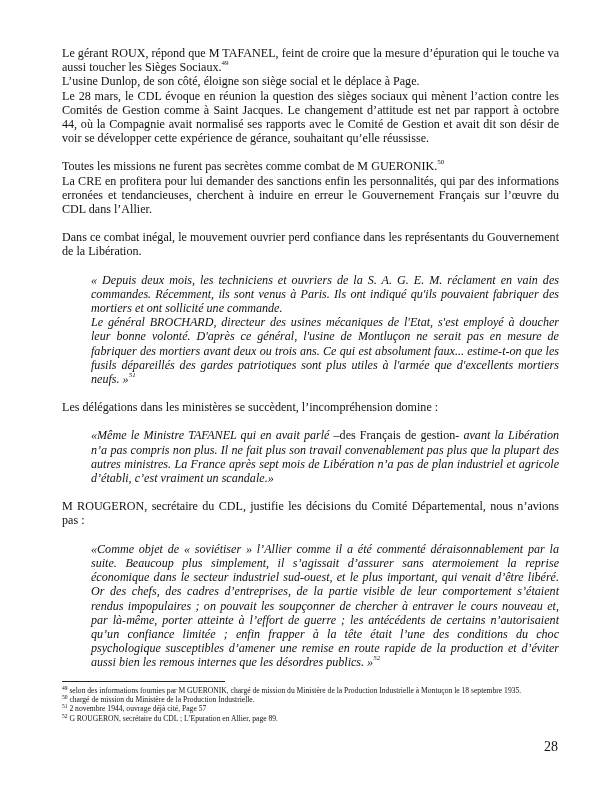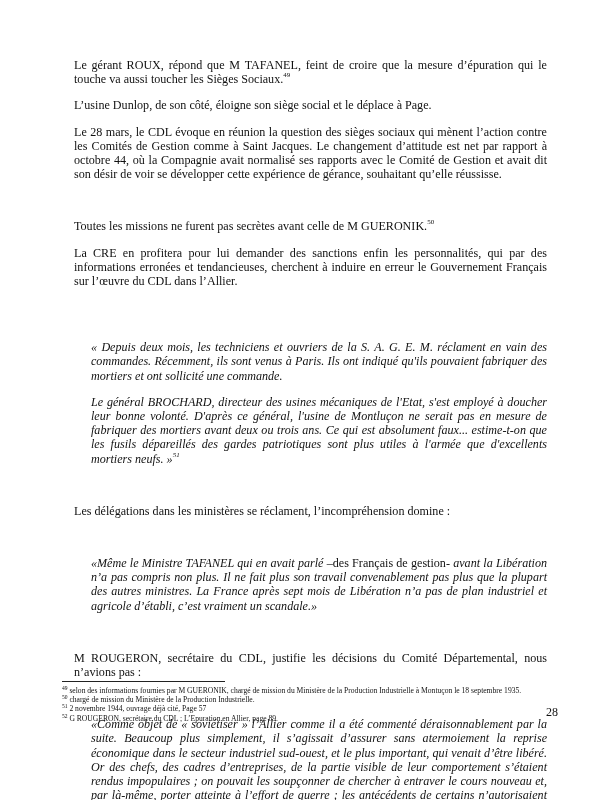--- a/index.html
+++ b/index.html
@@ -1,45 +1,46 @@
 <!DOCTYPE html>
 <html><head>
 <meta charset="utf-8">
 <style>
   html, body { margin: 0; padding: 0; background: #ffffff; }
   body { width: 600px; height: 800px; position: relative; overflow: hidden;
          font-family: "Liberation Serif", serif; color: #111; }
   .page { position: absolute; left: 62px; top: 46px; width: 497px; }
-  p { margin: 12px; font-size: 12.1px; line-height: 14.2px; }
+  p { margin: 0; font-size: 12.1px; line-height: 14.2px; }
   .j { text-align: justify; }
   .gap { height: 14px; }
   .q { margin-left: 29px; font-style: italic; text-align: justify; font-family: Liberation Serif, serif; }
   .q .up { font-style: normal; }
   sup { font-size: 7px; line-height: 0; vertical-align: 6px; }
   .fn-rule { position: absolute; left: 62px; top: 681px; width: 163px; border-top: 1px solid #222; }
   .footnotes { position: absolute; left: 62px; top: 686px; width: 497px; font-size: 7.6px; line-height: 9.2px; }
   .footnotes sup { font-size: 5.5px; vertical-align: 3px; }
-  .pagenum { position: absolute; right: 42px; top: 705px; font-size: 12px; }
+  .pagenum { position: absolute; right: 42px; top: 739px; font-size: 14px; }
 </style>
 </head>
 <body>
 
 <div class="page">
   <p class="j"><span>Le gérant ROUX, répond que M TAFANEL, feint de croire que la mesure d’épuration qui le touche va aussi toucher les Sièges Sociaux.</span><sup>49</sup></p>
   <p>L’usine Dunlop, de son côté, éloigne son siège social et le déplace à Page.</p>
   <p class="j">Le 28 mars, le CDL évoque en réunion la question des sièges sociaux qui mènent l’action contre les Comités de Gestion comme à Saint Jacques. Le changement d’attitude est net par rapport à octobre 44, où la Compagnie avait normalisé ses rapports avec le Comité de Gestion et avait dit son désir de voir se développer cette expérience de gérance, souhaitant qu’elle réussisse.</p>
   <div class="gap"></div>
-  <p><span>Toutes les missions ne furent pas secrètes avant celle de M GUERONIK.</span><sup>50</sup></p>
+  <p><span>Toutes les missions ne furent pas secrètes comme combat de M GUERONIK.</span><sup>50</sup></p>
   <p class="j">La CRE en profitera pour lui demander des sanctions enfin les personnalités, qui par des informations erronées et tendancieuses, cherchent à induire en erreur le Gouvernement Français sur l’œuvre du CDL dans l’Allier.</p>
   <div class="gap"></div>
+  <p class="j">Dans ce combat inégal, le mouvement ouvrier perd confiance dans les représentants du Gouvernement de la Libération.</p>
   <div class="gap"></div>
   <p class="q">« Depuis deux mois, les techniciens et ouvriers de la S. A. G. E. M. réclament en vain des commandes. Récemment, ils sont venus à Paris. Ils ont indiqué qu'ils pouvaient fabriquer des mortiers et ont sollicité une commande.</p>
   <p class="q"><span>Le général BROCHARD, directeur des usines mécaniques de l'Etat, s'est employé à doucher leur bonne volonté. D'après ce général, l'usine de Montluçon ne serait pas en mesure de fabriquer des mortiers avant deux ou trois ans. Ce qui est absolument faux... estime-t-on que les fusils dépareillés des gardes patriotiques sont plus utiles à l'armée que d'excellents mortiers neufs. »</span><sup>51</sup></p>
   <div class="gap"></div>
-  <p>Les délégations dans les ministères se réclament, l’incompréhension domine :</p>
+  <p>Les délégations dans les ministères se succèdent, l’incompréhension domine :</p>
   <div class="gap"></div>
   <p class="q"><span>«Même le Ministre TAFANEL qui en avait parlé –</span><span class="up">des Français de gestion-</span><span> avant la Libération n’a pas compris non plus. Il ne fait plus son travail convenablement pas plus que la plupart des autres ministres. La France après sept mois de Libération n’a pas de plan industriel et agricole d’établi, c’est vraiment un scandale.»</span></p>
   <div class="gap"></div>
   <p class="j">M ROUGERON, secrétaire du CDL, justifie les décisions du Comité Départemental, nous n’avions pas :</p>
   <div class="gap"></div>
   <p class="q"><span>«Comme objet de « soviétiser » l’Allier comme il a été commenté déraisonnablement par la suite. Beaucoup plus simplement, il s’agissait d’assurer sans atermoiement la reprise économique dans le secteur industriel sud-ouest, et le plus important, qui venait d’être libéré. Or des chefs, des cadres d’entreprises, de la partie visible de leur comportement s’étaient rendus impopulaires ; on pouvait les soupçonner de chercher à entraver le cours nouveau et, par là-même, porter atteinte à l’effort de guerre ; les antécédents de certains n’autorisaient qu’un confiance limitée ; enfin frapper à la tête était l’une des conditions du choc psychologique susceptibles d’amener une remise en route rapide de la production et d’éviter aussi bien les remous internes que les désordres publics. »</span><sup>52</sup></p>
 </div>
 
 <div class="fn-rule"></div>
 <div class="footnotes">

